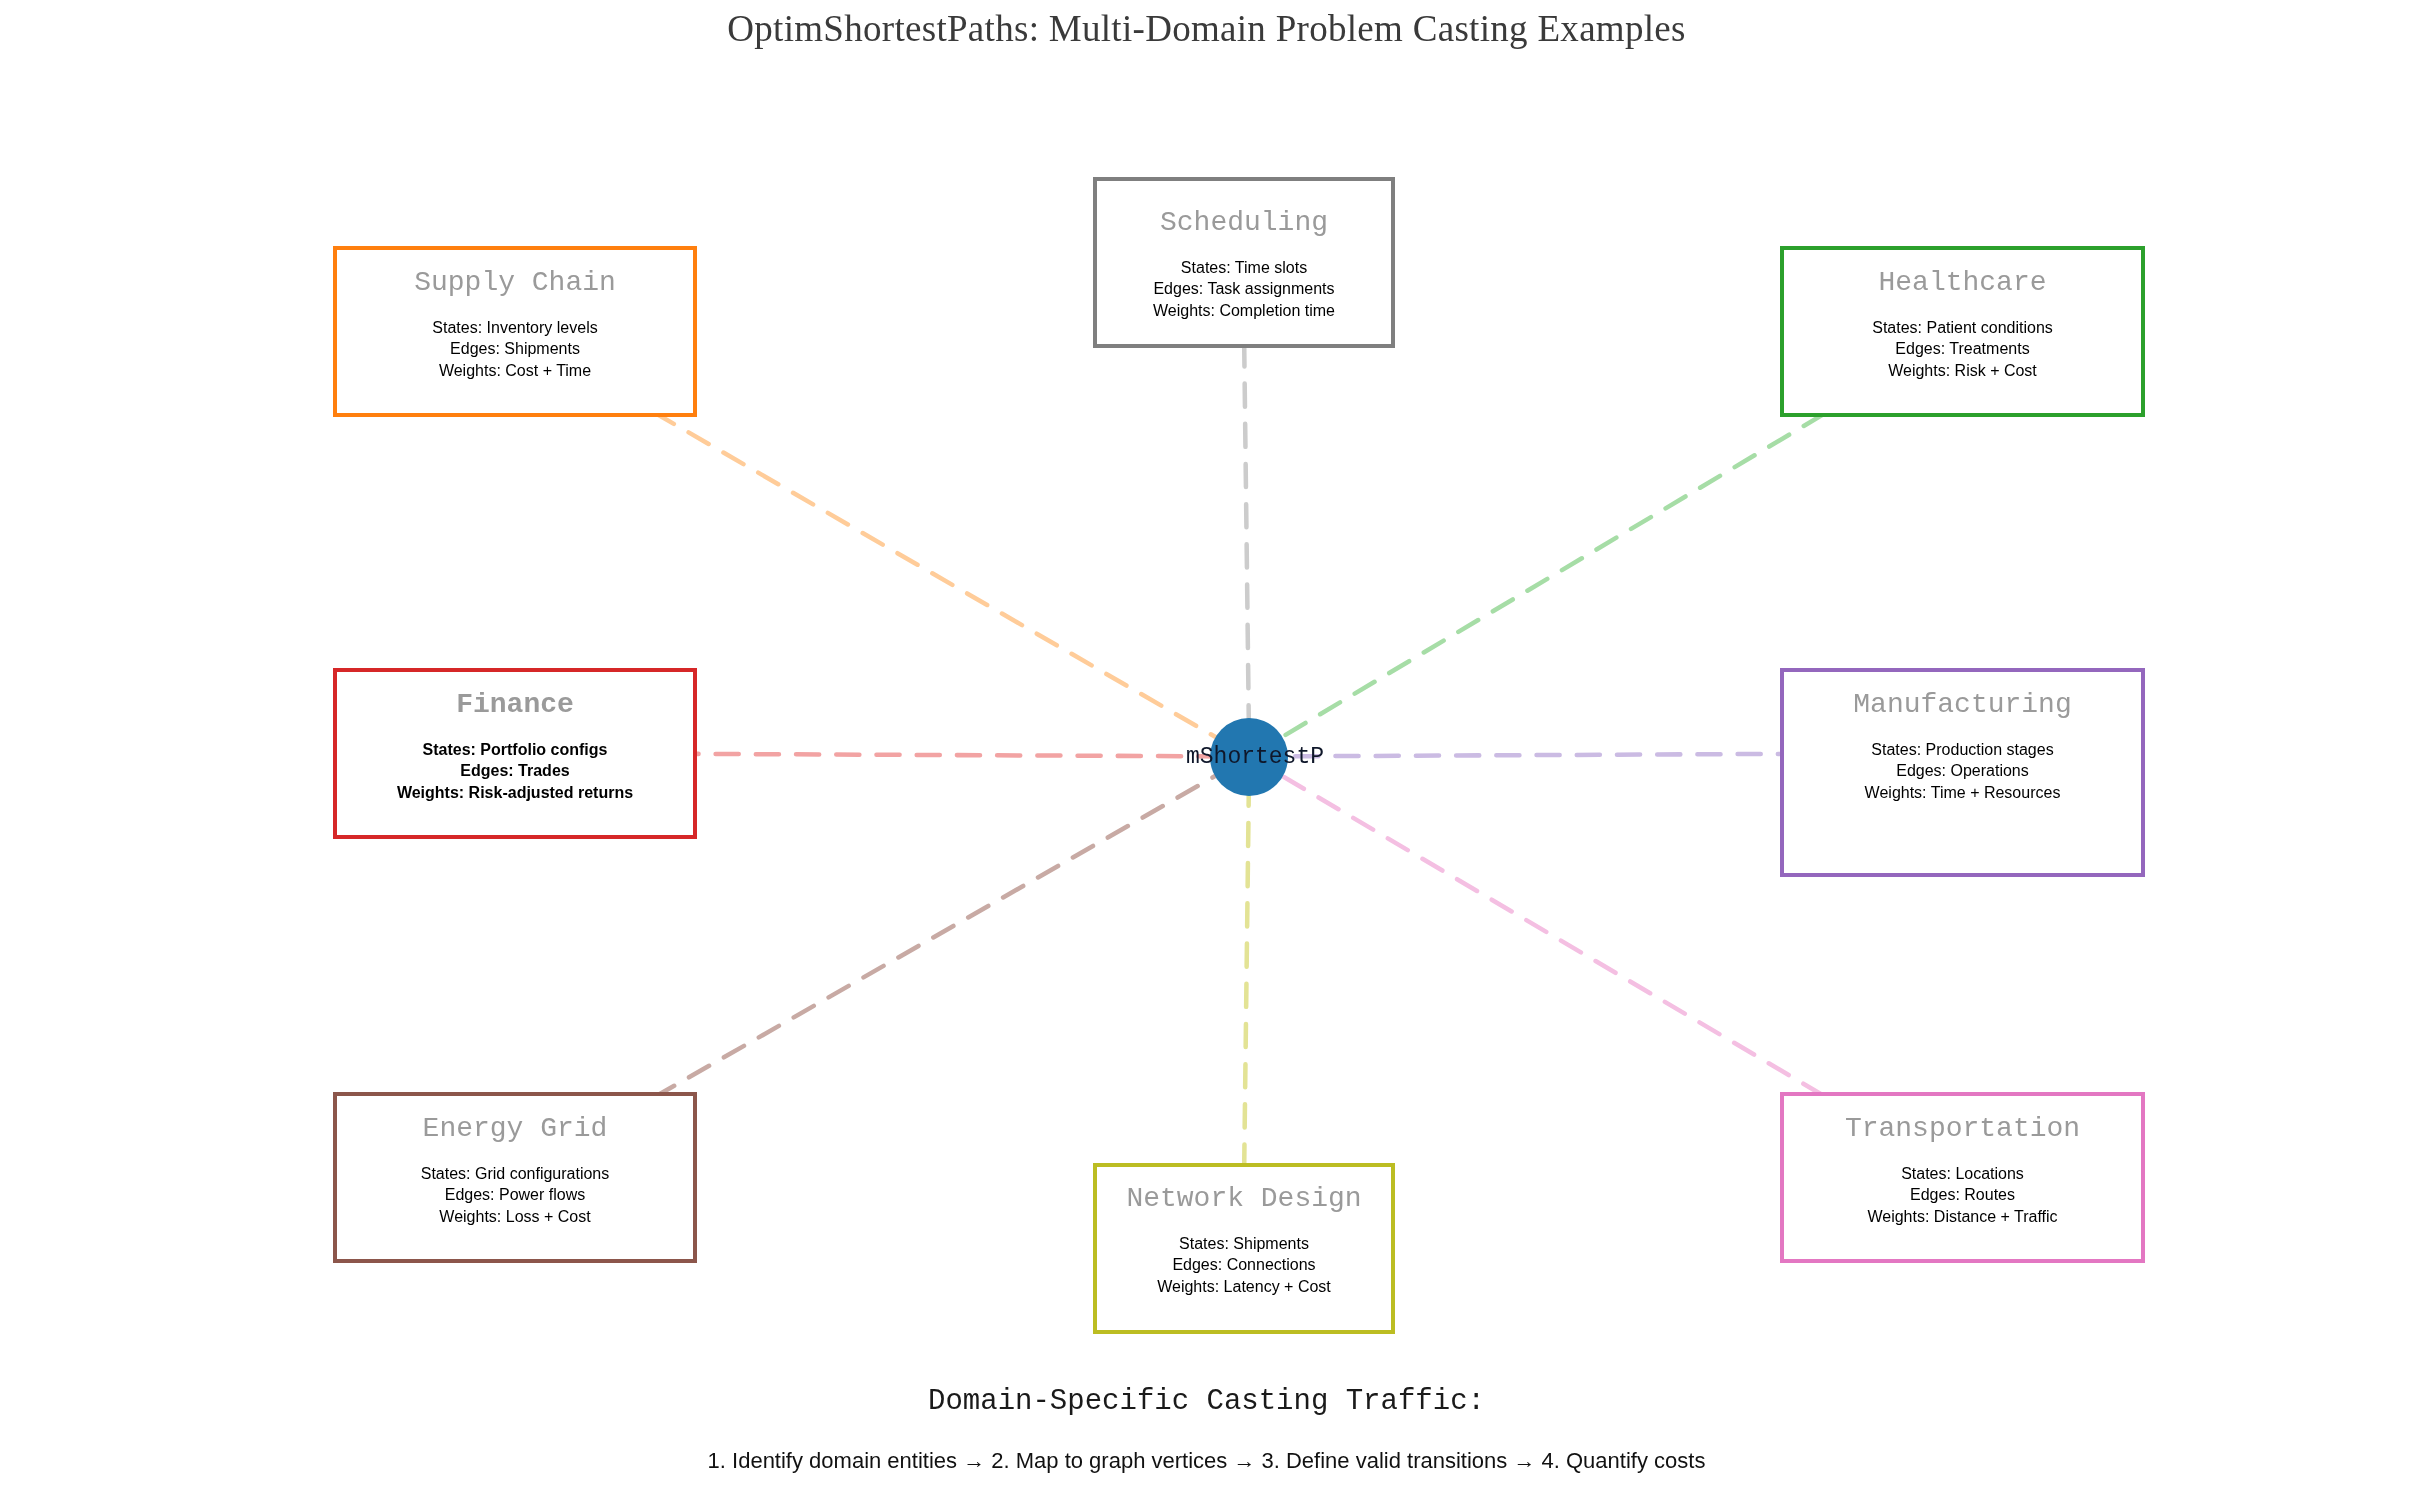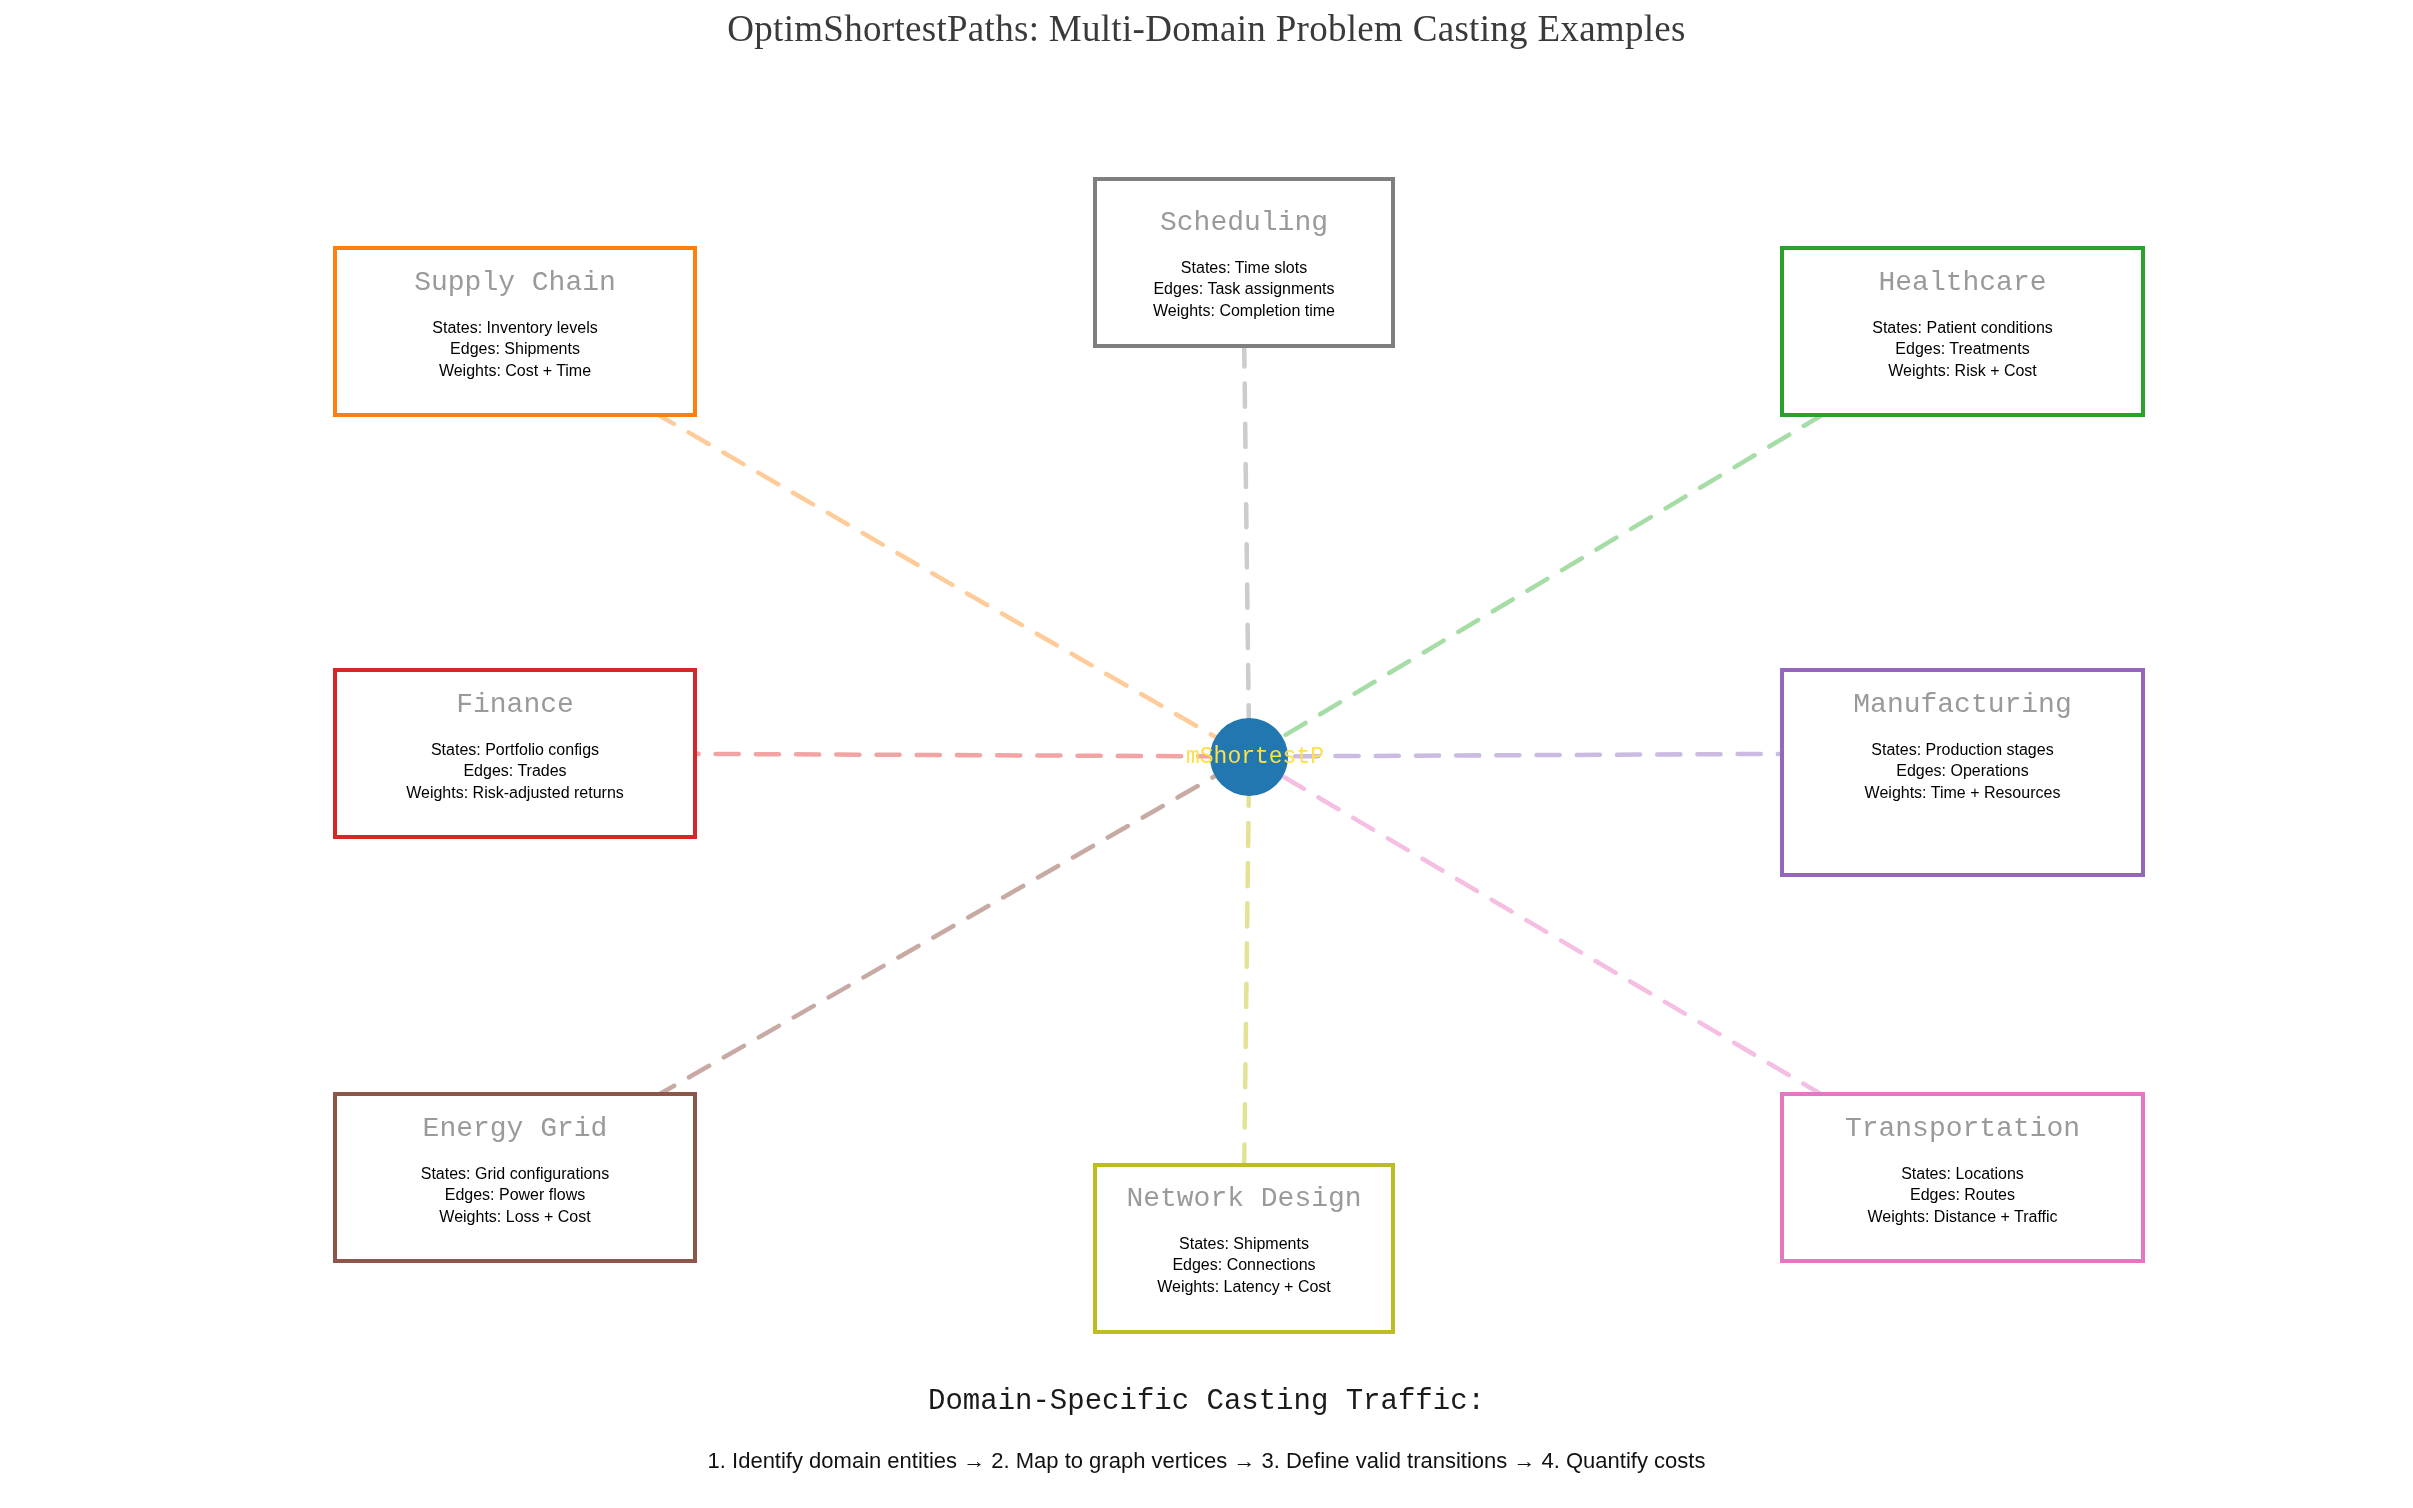--- a/index.html
+++ b/index.html
@@ -87,21 +87,21 @@
         </div>
       </div>
       <div class="node" style="left: 1780px; top: 246px; width: 365px; height: 171px; border: 4.5px solid rgb(44, 160, 44); padding-top: 19px;">
         <div class="dom-title">Healthcare</div>
         <div class="dom-body">
           <div>States: Patient conditions</div>
           <div>Edges: Treatments</div>
           <div>Weights: Risk + Cost</div>
         </div>
       </div>
-      <div class="node" style="left: 333px; top: 668px; width: 364px; height: 171px; border: 4.5px solid rgb(214, 39, 40); padding-top: 19px;">
+      <div class="node" style="left: 333px; top: 668px; width: 364px; height: 171px; border: 4.5px solid rgb(214, 39, 40); padding-top: 19px; font-weight: bold;">
         <div class="dom-title">Finance</div>
         <div class="dom-body">
           <div>States: Portfolio configs</div>
           <div>Edges: Trades</div>
           <div>Weights: Risk-adjusted returns</div>
         </div>
       </div>
       <div class="node" style="left: 1780px; top: 668px; width: 365px; height: 209px; border: 4.5px solid rgb(148, 103, 189); padding-top: 19px;">
         <div class="dom-title">Manufacturing</div>
         <div class="dom-body">
@@ -130,20 +130,20 @@
         <div class="dom-title">Transportation</div>
         <div class="dom-body">
           <div>States: Locations</div>
           <div>Edges: Routes</div>
           <div>Weights: Distance + Traffic</div>
         </div>
       </div>
     </div>
 
   <div class="center-node" style="left: 1210px; top: 718px; width: 78px; height: 78px; background: rgb(34, 119, 176);">
-    <span class="center-label" style="color: #fde047; margin-left: 12px;">mShortestP</span>
+    <span class="center-label" style="color: #0f172a; margin-left: 12px;">mShortestP</span>
   </div>
 
   <div class="cap-head" style="top: 1385px;">Domain-Specific Casting Traffic:</div>
   <div class="cap-sub" style="top: 1448px;">1. Identify domain entities → 2. Map to graph vertices → 3. Define valid transitions → 4. Quantify costs</div>
 
 </div>
 
 
 </body></html>

